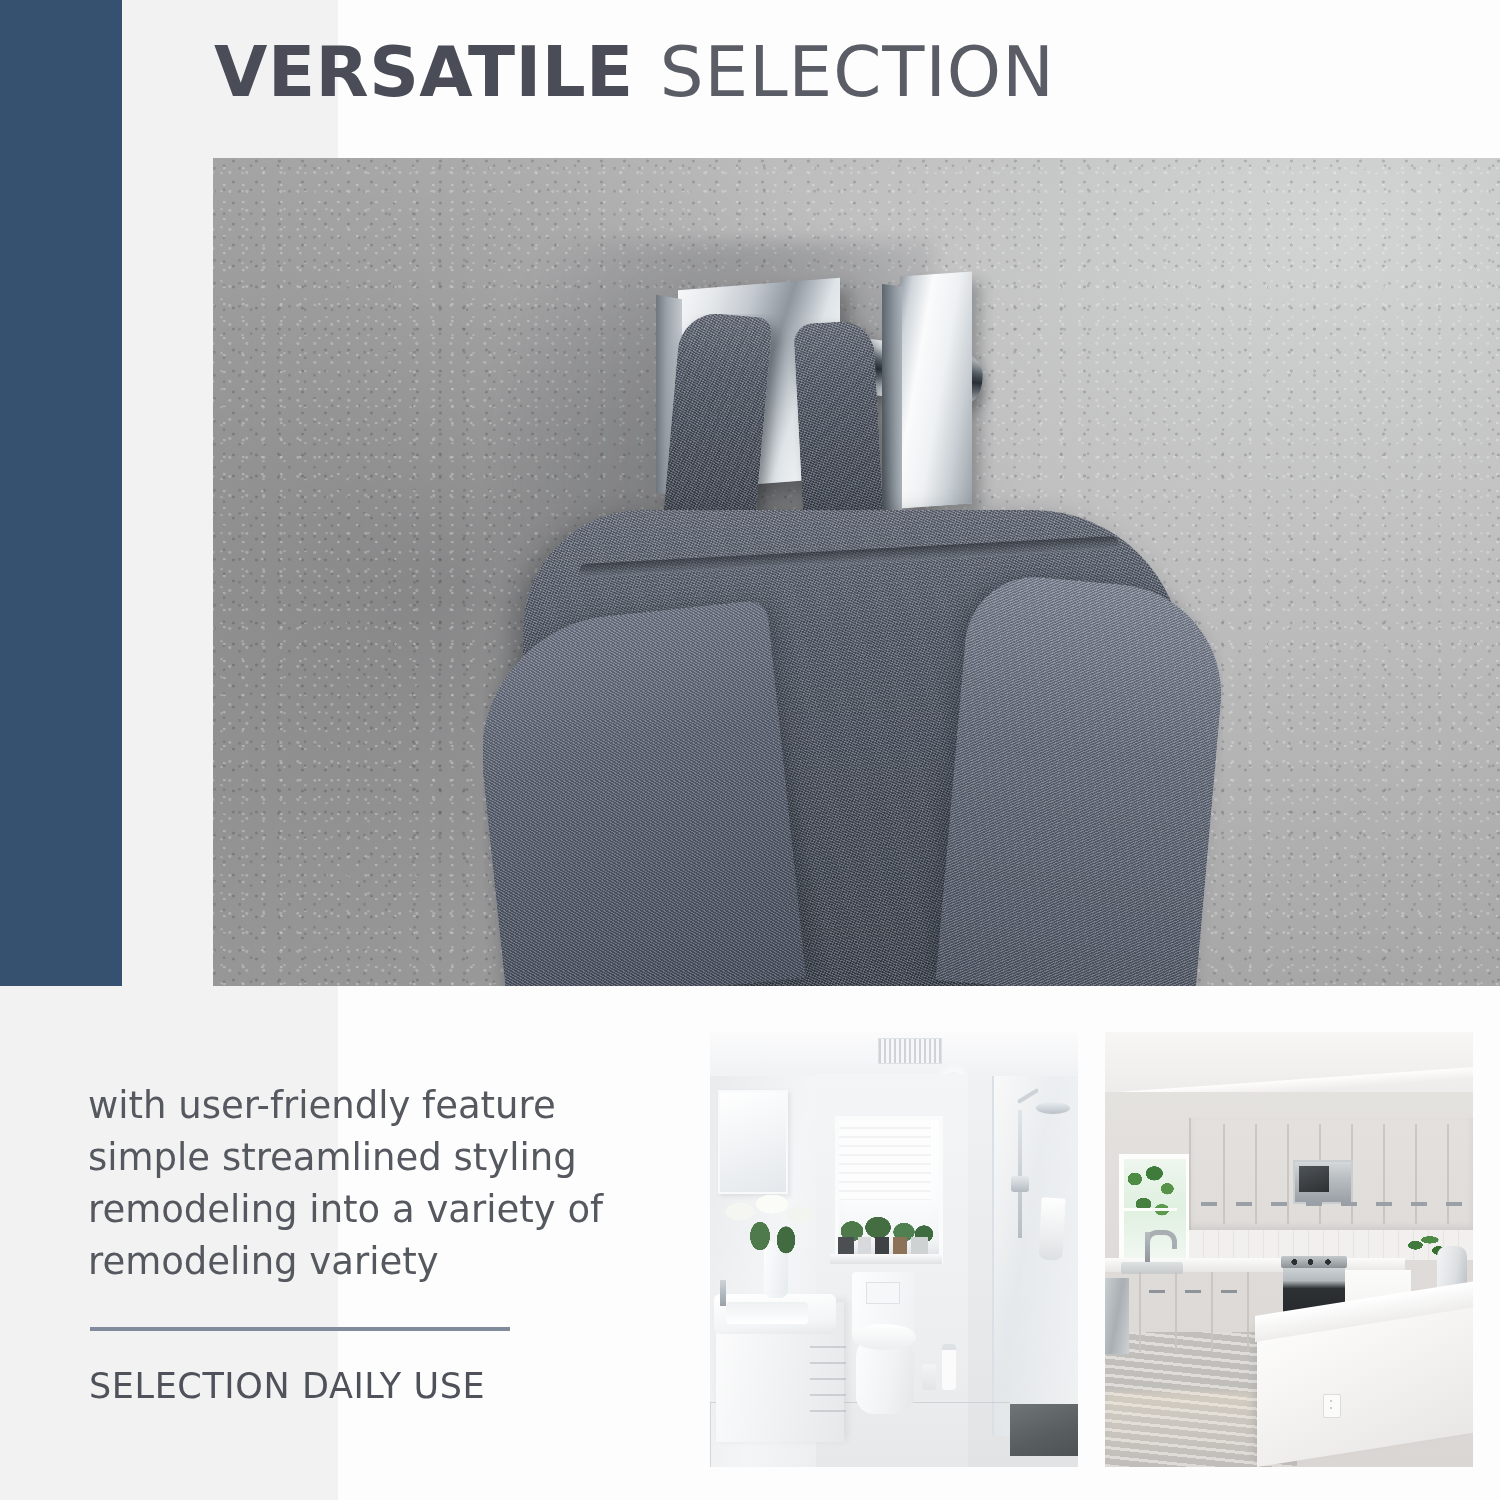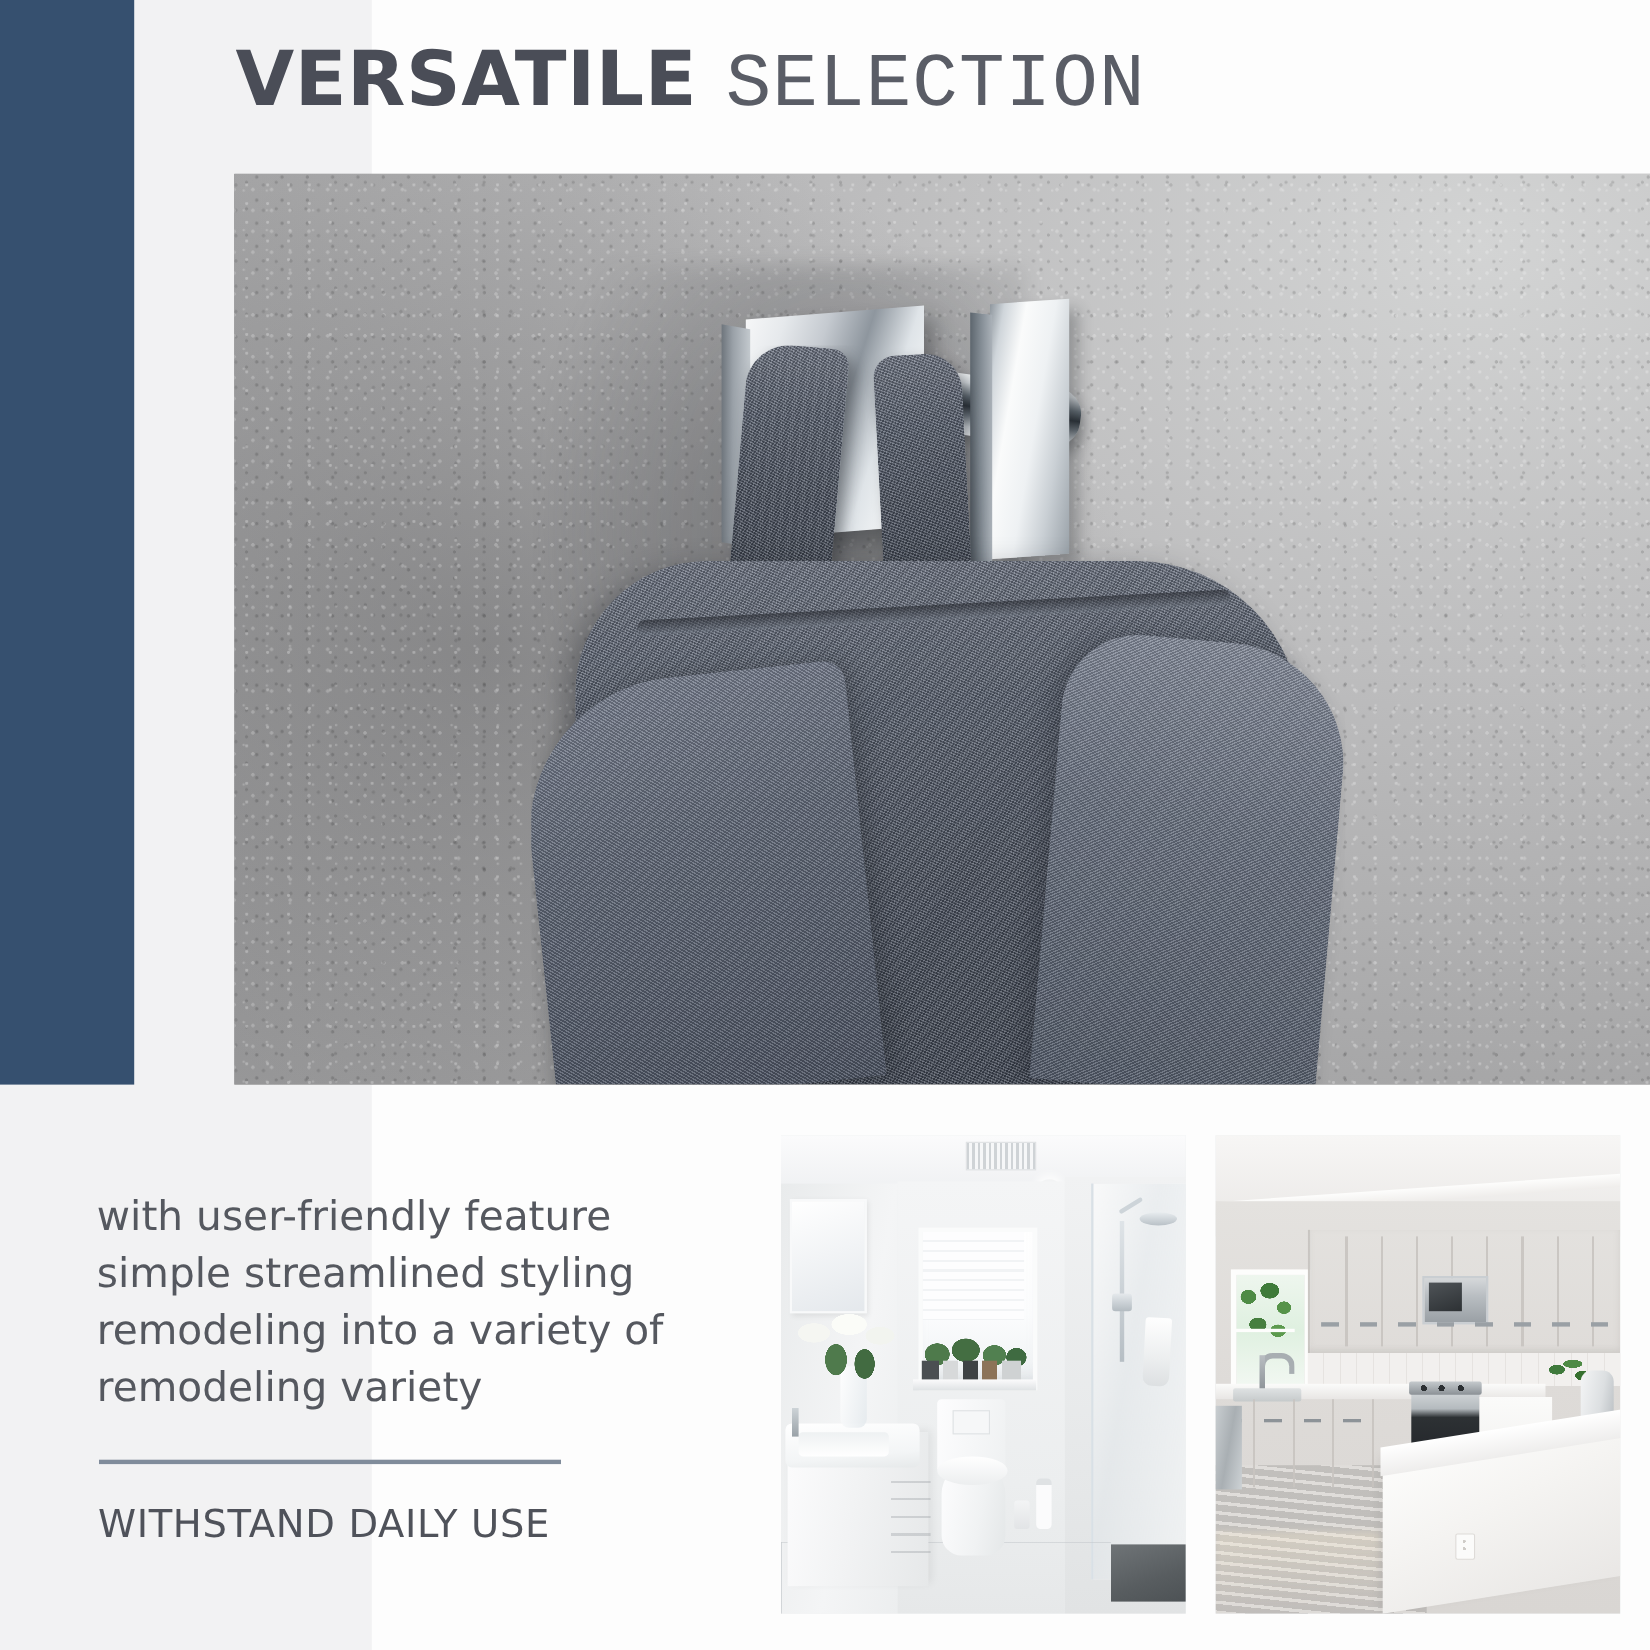--- a/index.html
+++ b/index.html
@@ -54,21 +54,20 @@
   }
   .headline .strong {
     font-weight: 700;
     color: #4a4d57;
   }
   .headline .light {
     font-weight: 400;
     color: #5a5d66;
     margin-left: 26px;
     letter-spacing: 1px;
-    font-family: Liberation Mono, monospace;
   }
 
   
   .hero {
     position: absolute;
     left: 213px;
     top: 158px;
     width: 1287px;
     height: 828px;
     overflow: hidden;
@@ -624,21 +623,21 @@
 
   <div class="body-copy">
     <span class="ln">with user-friendly feature</span>
     <span class="ln">simple streamlined styling</span>
     <span class="ln">remodeling into a variety of</span>
     <span class="ln">remodeling variety</span>
   </div>
 
   <div class="divider"></div>
 
-  <div class="tagline">WITHSTAND DAILY USE</div>
+  <div class="tagline">SELECTION DAILY USE</div>
 
   <div class="thumb thumb-bath">
     <div class="bath-ceiling"></div>
     <div class="bath-vent"></div>
     <div class="bath-spot"></div>
     <div class="bath-wall-left"></div>
     <div class="bath-mirror"></div>
     <div class="bath-wall-mid"></div>
     <div class="bath-window"></div>
     <div class="bath-blind"></div>

